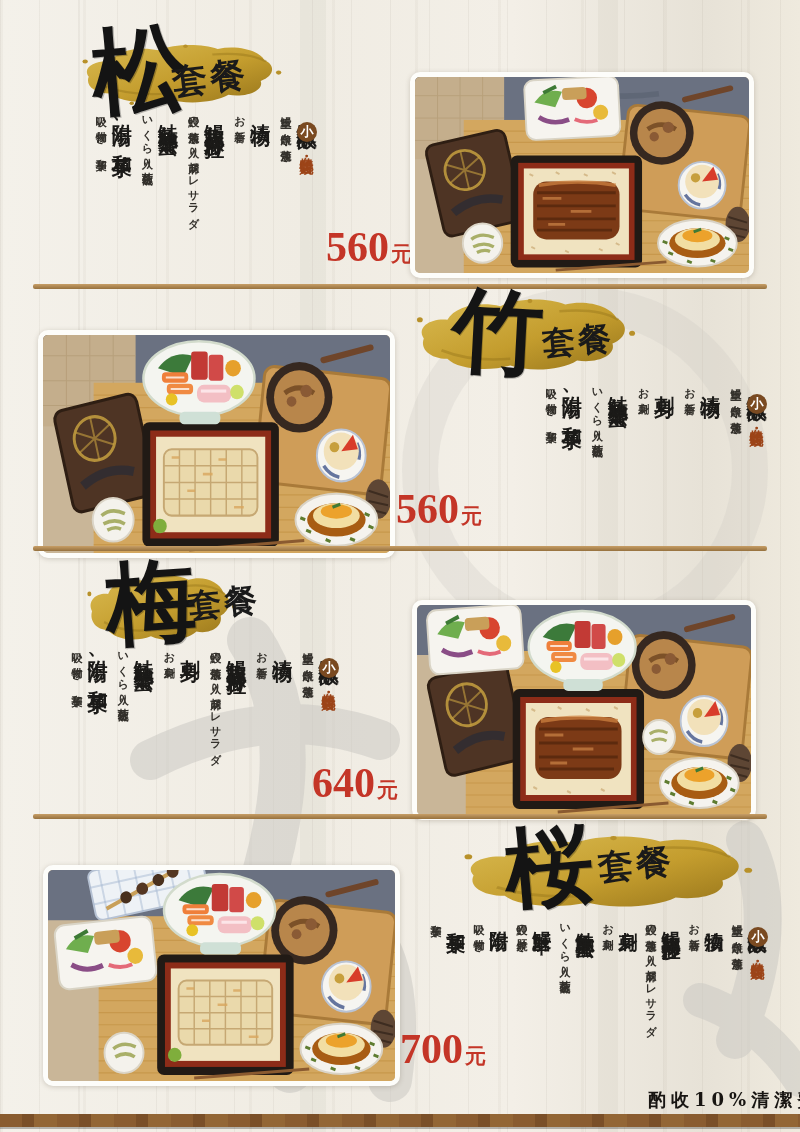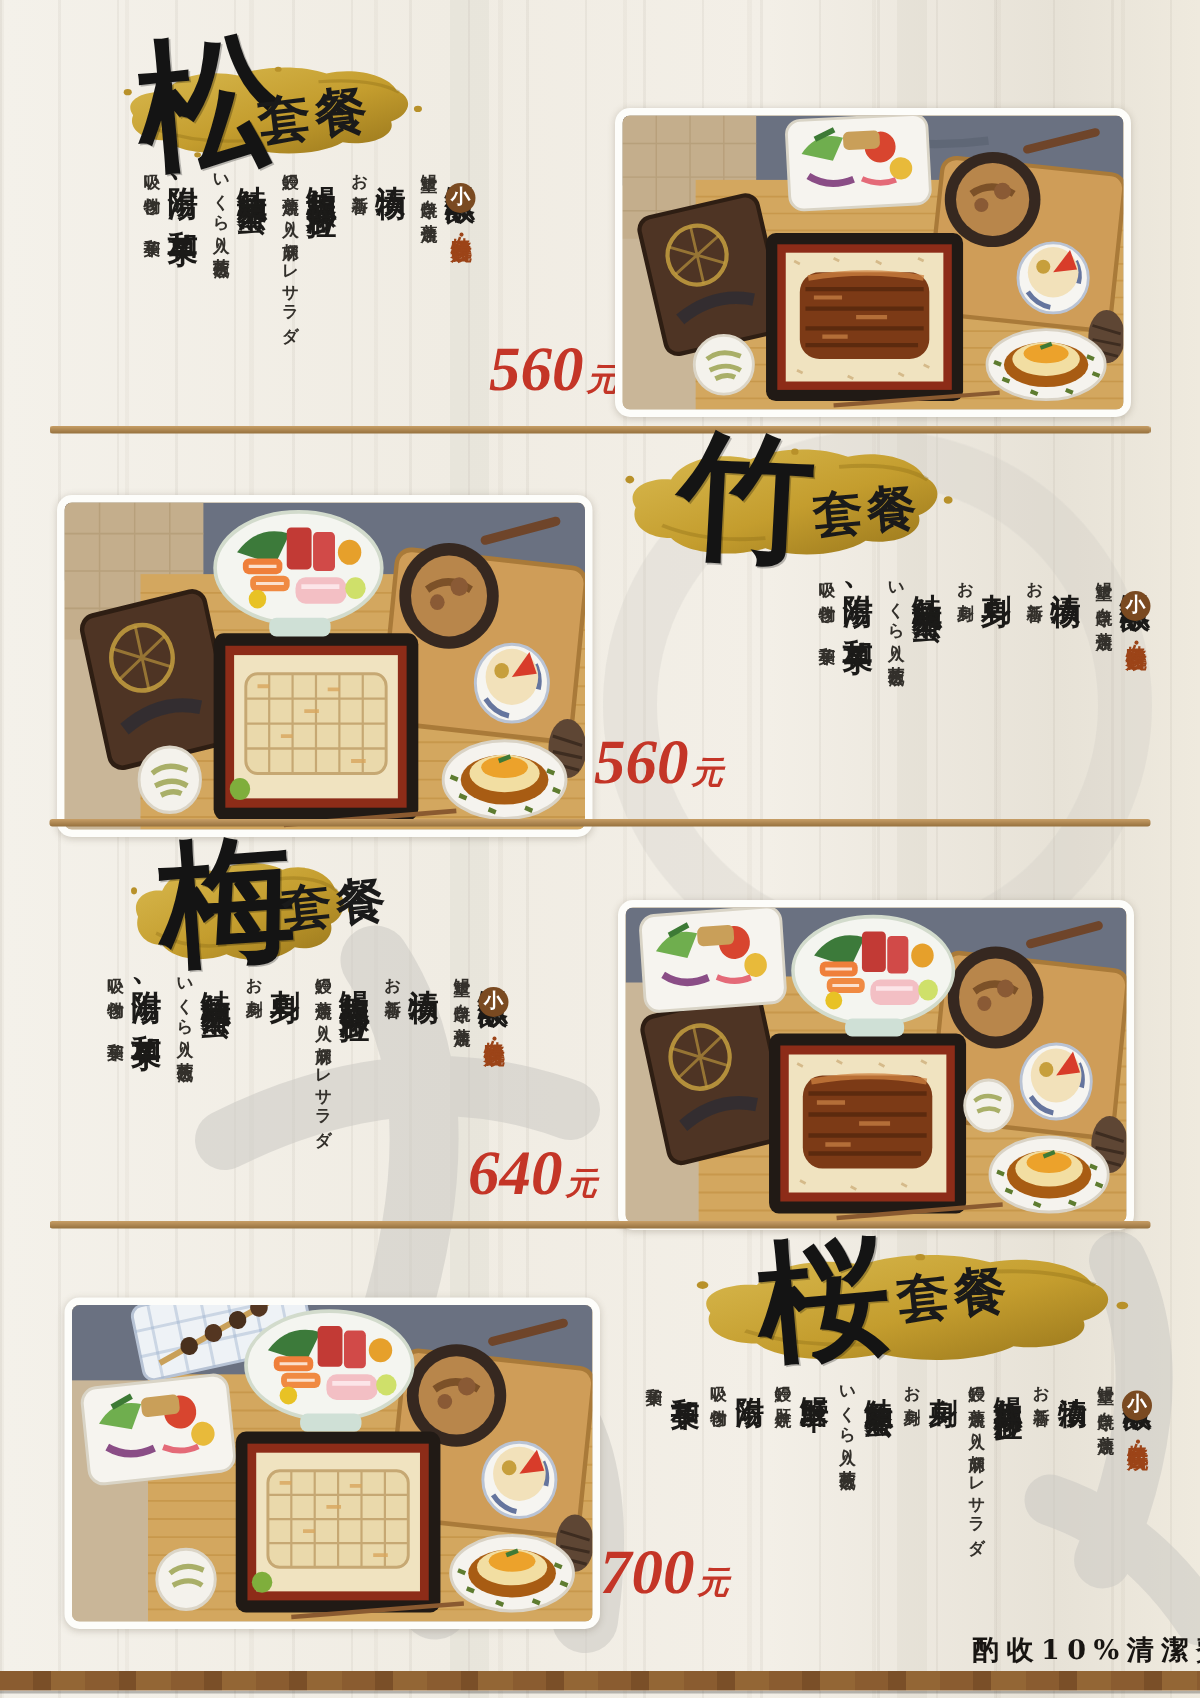--- a/index.html
+++ b/index.html
@@ -32,21 +32,21 @@
   .mi-main{font-size:20px;font-weight:700;color:#1b1a18;letter-spacing:3px;line-height:1.15;}
   .mi-sub{font-size:11px;font-weight:700;color:#33302b;letter-spacing:1px;margin-block-start:3px;line-height:1.2;}
   .mi-badge{display:inline-block;writing-mode:horizontal-tb;width:20px;height:20px;border-radius:50%;
     background:#7a4a21;color:#fff;font-size:13px;line-height:20px;text-align:center;
     letter-spacing:0;margin:5px 0 4px;}
   .mi-variant{font-size:14px;font-weight:700;color:#9c4418;letter-spacing:1px;}
   .compact .mi-main{font-size:19px;letter-spacing:2px;}
   .compact .menu-item{margin-block-end:5px;}
   
   .price{position:absolute;color:#c43527;font-weight:700;font-size:42px;line-height:1;
-    font-family:"Liberation Serif","DejaVu Serif",serif;font-style:italic;}
+    font-family:"Liberation Serif","DejaVu Serif",serif;}
   .price .unit{font-size:21px;font-weight:700;margin-left:2px;}
   
   .photo{position:absolute;box-sizing:border-box;border:5px solid #fdfdfa;border-radius:10px;
     overflow:hidden;box-shadow:0 1px 5px rgba(90,80,60,.25);background:#c9b698;}
   .photo svg{display:block;width:100%;height:100%;}
   
   .note{position:absolute;font-size:18px;font-weight:700;color:#181512;letter-spacing:5px;white-space:nowrap;}
 </style>
 </head>
 <body>

